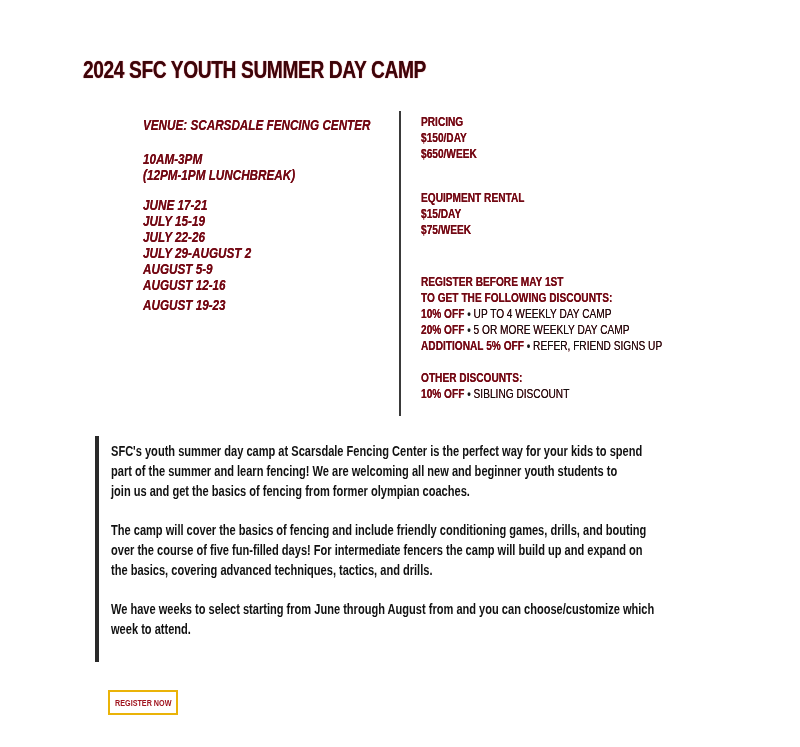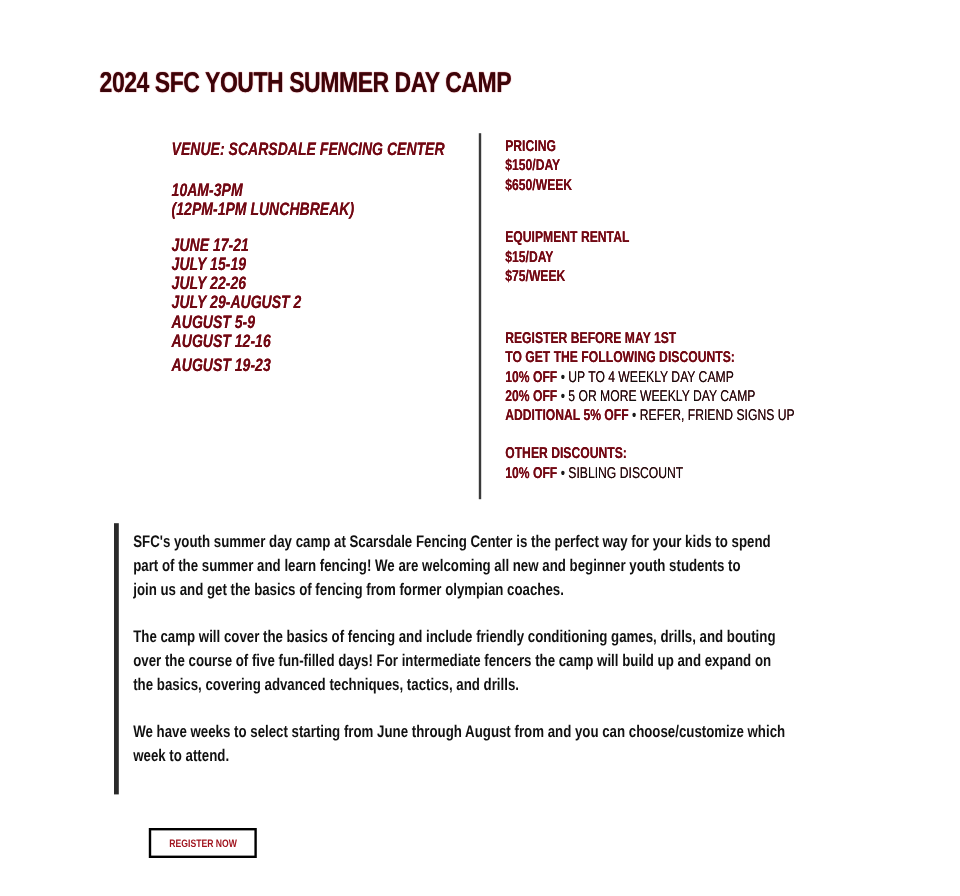--- a/index.html
+++ b/index.html
@@ -17,22 +17,22 @@
           text-shadow:0 0 0.6px #a01020; }
   .gap14 { margin-top:14px; }
   .gap18 { margin-top:18px; }
   .gap28 { margin-top:28px; }
   .gap38 { margin-top:36px; }
   .gap16 { margin-top:16px; }
   #divider { position:absolute; left:399px; top:111px; width:2px; height:305px; background:#3a3a3a; }
   #quote-bar { position:absolute; left:95px; top:436px; width:4px; height:226px; background:#2a2a2a; }
   .para { position:absolute; left:111px; font-size:14px; line-height:20px; color:#111;
           font-weight:bold; transform:scaleX(0.79); transform-origin:left top; white-space:nowrap; }
-  #reg-btn { position:absolute; left:124px; top:690px; width:90px; height:25px;
-             border:2px solid #000000; box-sizing:border-box; background:#fff;
+  #reg-btn { position:absolute; left:108px; top:690px; width:70px; height:25px;
+             border:2px solid #eab308; box-sizing:border-box; background:#fff;
              display:flex; align-items:center; justify-content:center; cursor:pointer; }
   #reg-btn span { font-size:9px; font-weight:bold; color:#a0141e; transform:scaleX(0.8); white-space:nowrap; }
   .blk { font-weight:normal; color:#111; }
   .plain { font-weight:bold; color:#1a1a1a; text-shadow:none; }
 </style>
 </head>
 <body>
 
 <div id="title" class="cond">2024 SFC YOUTH SUMMER DAY CAMP</div>
 

